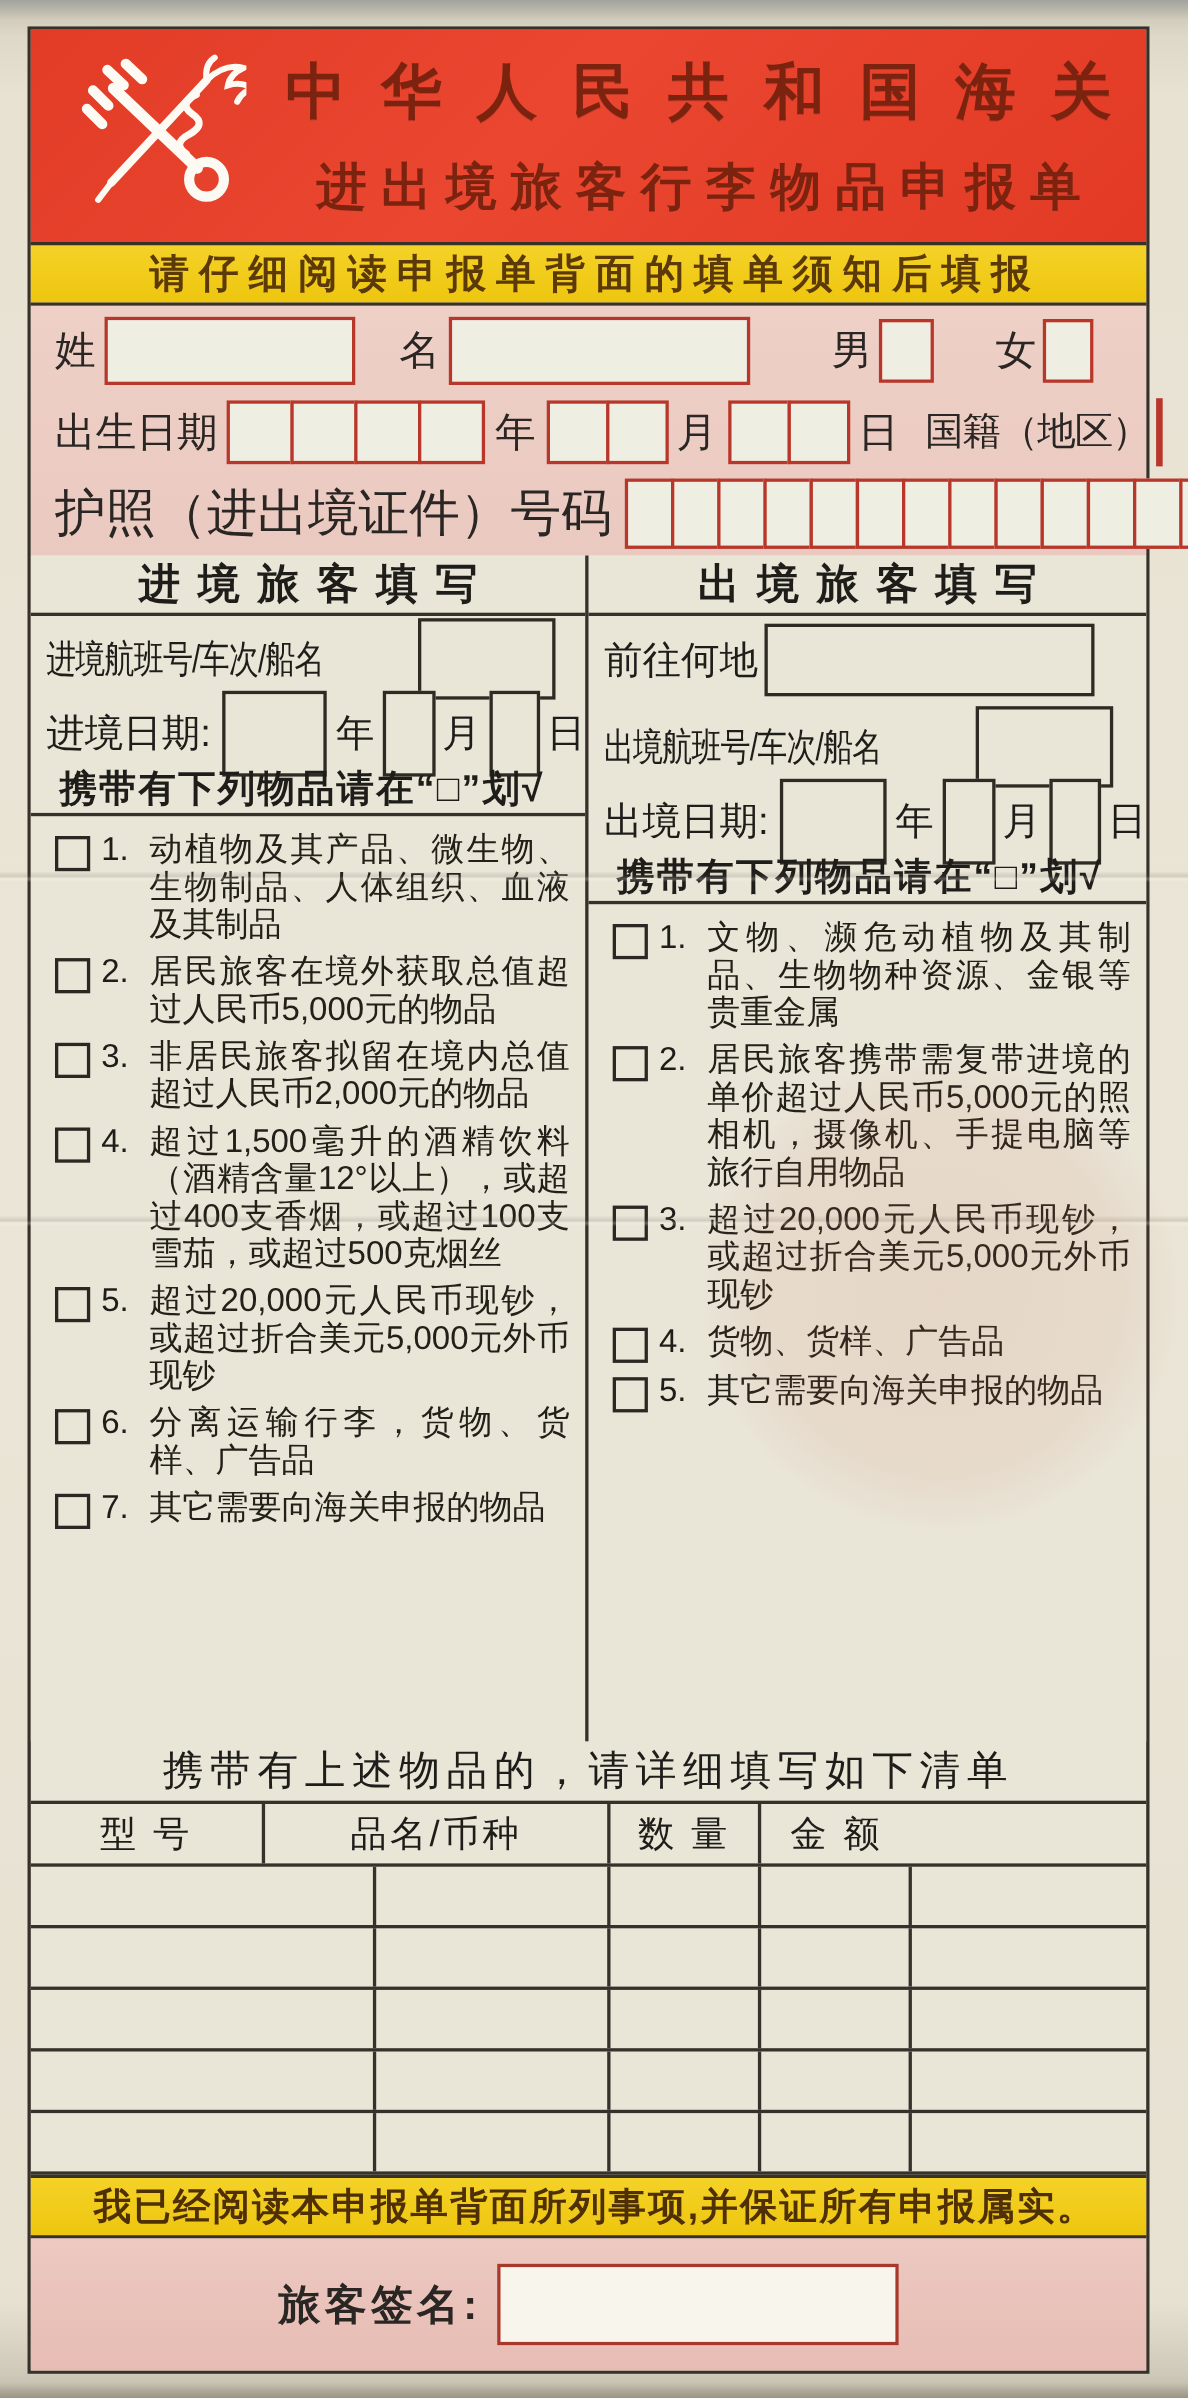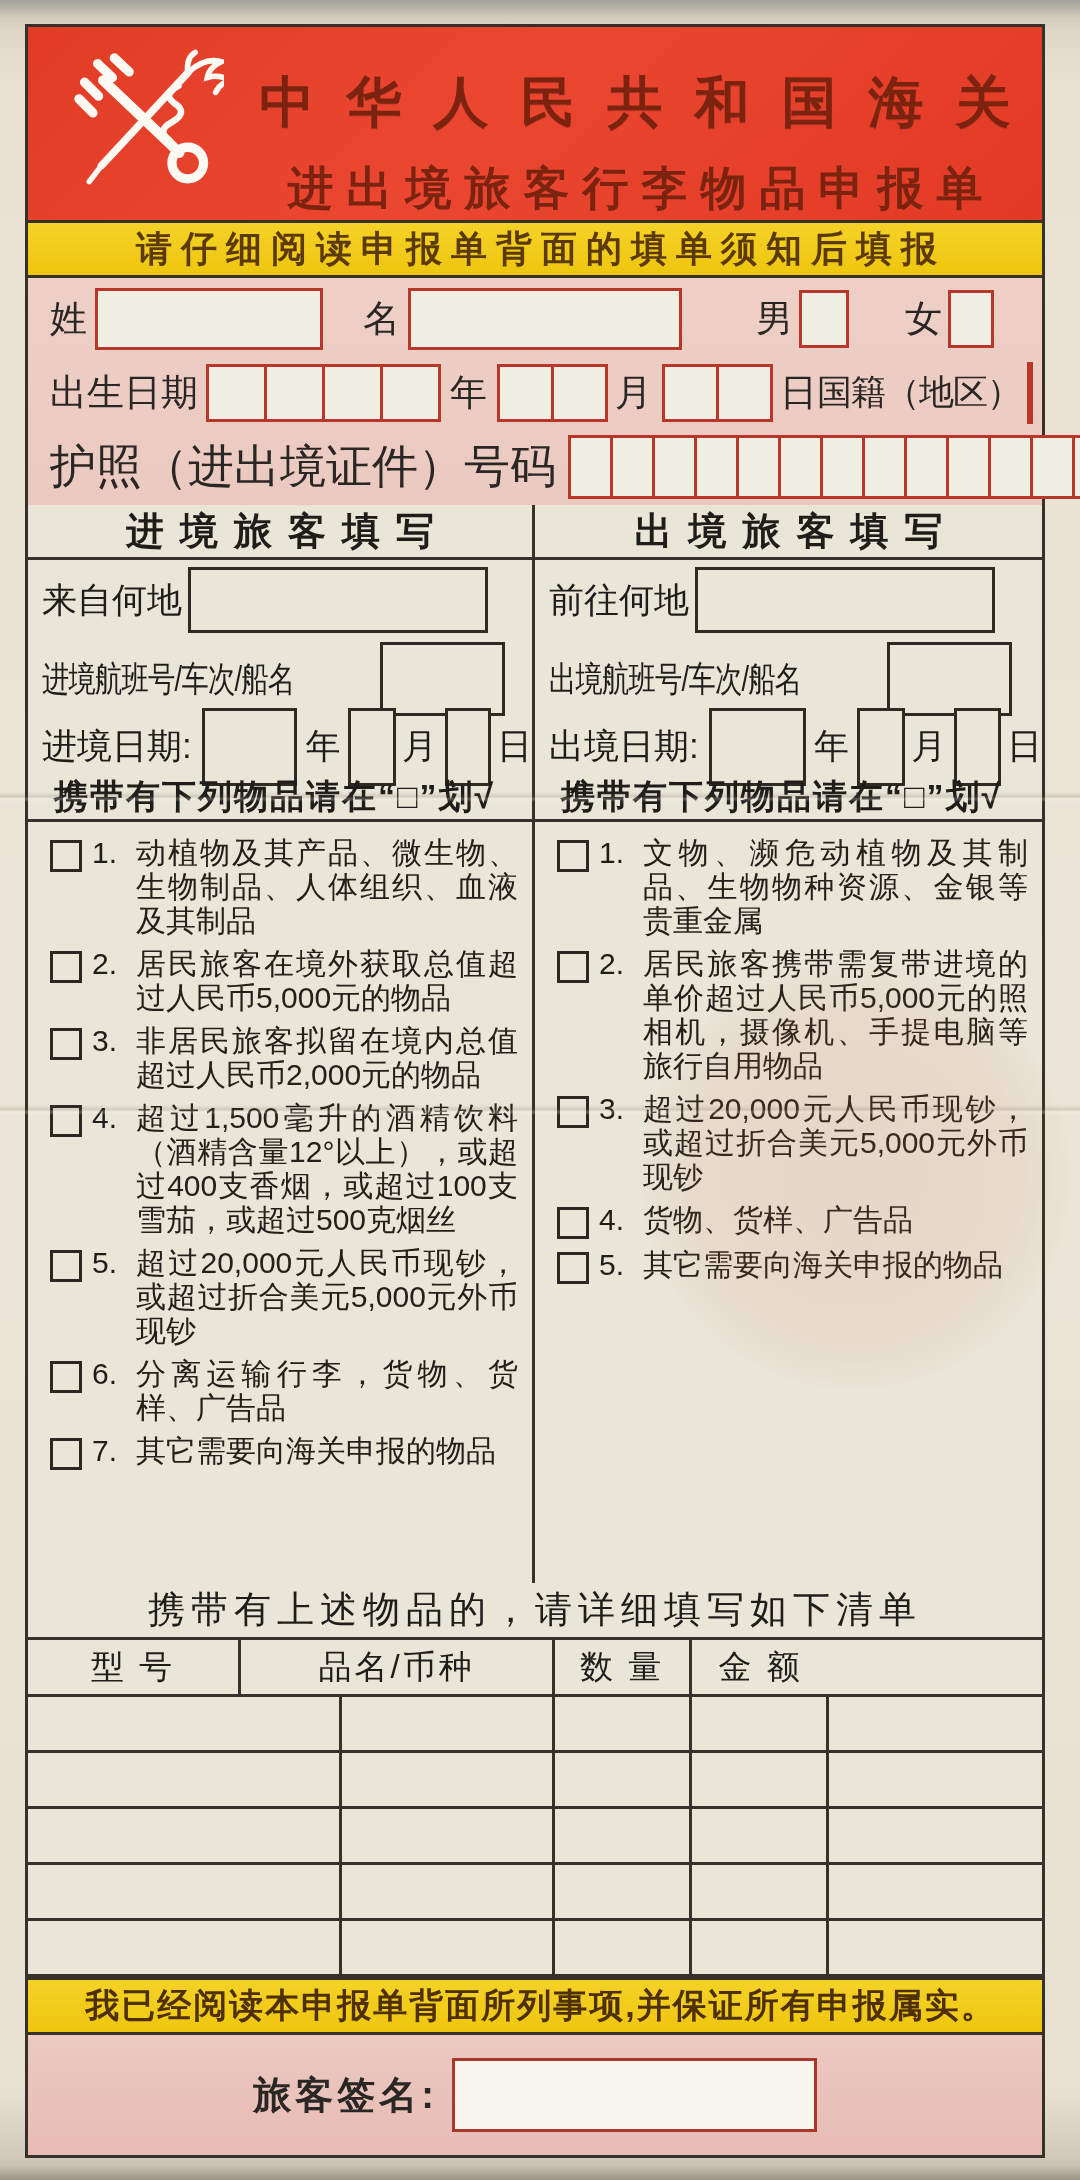--- a/index.html
+++ b/index.html
@@ -13,21 +13,21 @@
 
   .form{position:absolute;left:25px;top:24px;width:1020px;height:2134px;
     border:3px solid #36312a;box-sizing:border-box;display:flex;flex-direction:column;
     background:#e9e5d7;}
 
   
   .band-red{height:193px;background:linear-gradient(135deg,#e23c27 0%,#ea4630 45%,#e23a25 100%);
     position:relative;flex:none;}
   .emblem{position:absolute;left:38px;top:18px;width:158px;height:158px;}
   .titles{position:absolute;left:210px;right:10px;top:0;height:100%;
-    display:flex;flex-direction:column;justify-content:flex-end;align-items:center;gap:18px;}
+    display:flex;flex-direction:column;justify-content:center;align-items:center;gap:18px;}
   .title1{font-size:55px;font-weight:bold;letter-spacing:32px;color:#7c2310;
     white-space:nowrap;text-indent:32px;text-shadow:0 1px 0 rgba(0,0,0,.15);}
   .title2{font-size:46px;font-weight:bold;letter-spacing:13px;color:#7c2310;white-space:nowrap;text-indent:13px;}
 
   
   .band-yellow{height:58px;background:linear-gradient(180deg,#f4d227,#eec60f);
     border-top:3px solid #3a3126;border-bottom:3px solid #3a3126;box-sizing:border-box;
     display:flex;align-items:center;justify-content:center;flex:none;padding-left:12px;}
   .band-yellow .txt{font-size:36px;font-weight:bold;color:#5c3a08;letter-spacing:9px;white-space:nowrap;}
   .band-yellow.bottom .txt{font-size:34px;letter-spacing:2px;color:#4f3004;}
@@ -141,21 +141,21 @@
         <span class="cellrow" style="margin-left:10px;">
           <span class="rbox" style="width:57px;height:58px;"></span>
             <span class="rbox" style="width:57px;height:58px;"></span>
         </span>
         <span class="plabel" style="margin-left:10px;">月</span>
         <span class="cellrow" style="margin-left:10px;">
           <span class="rbox" style="width:57px;height:58px;"></span>
             <span class="rbox" style="width:57px;height:58px;"></span>
         </span>
         <span class="plabel" style="margin-left:10px;">日</span>
-        <span class="plabel" style="margin-left:0;font-size:35px;letter-spacing:-1px;">国籍（地区）</span>
+        <span class="plabel" style="margin-left:24px;font-size:35px;letter-spacing:-1px;">国籍（地区）</span>
         <span class="rbox" style="width:178px;height:62px;margin-left:6px;"></span>
       </div>
       <div class="prow">
         <span class="plabel" style="font-size:46px;">护照（进出境证件）号码</span>
         <span class="cellrow" style="margin-left:12px;">
           <span class="rbox" style="width:45px;height:64px;"></span>
             <span class="rbox" style="width:45px;height:64px;"></span>
             <span class="rbox" style="width:45px;height:64px;"></span>
             <span class="rbox" style="width:45px;height:64px;"></span>
             <span class="rbox" style="width:45px;height:64px;"></span>
@@ -169,24 +169,20 @@
             <span class="rbox" style="width:45px;height:64px;"></span>
             <span class="rbox" style="width:45px;height:64px;"></span>
         </span>
       </div>
     </div>
 
     <div class="sec-main">
 
       <div class="col left">
         <div class="col-header">进境旅客填写</div>
-        <div class="frow fr-from">
-          <span class="flabel">来自何地</span>
-          <span class="bbox" style="width:300px;height:66px;margin-left:6px;"></span>
-        </div>
         <div class="frow fr-flight">
           <span class="flabel squeeze" style="width:430px;flex:none;">进境航班号/车次/船名</span>
           <span class="bbox" style="width:125px;height:74px;margin-left:-92px;"></span>
         </div>
         <div class="frow fr-date">
           <span class="flabel">进境日期:</span>
           <span class="bbox" style="width:118px;height:78px;margin-left:10px;"></span>
           <span class="flabel" style="margin-left:8px;">年</span>
           <span class="bbox" style="width:58px;height:78px;margin-left:8px;"></span>
           <span class="flabel" style="margin-left:6px;">月</span>

